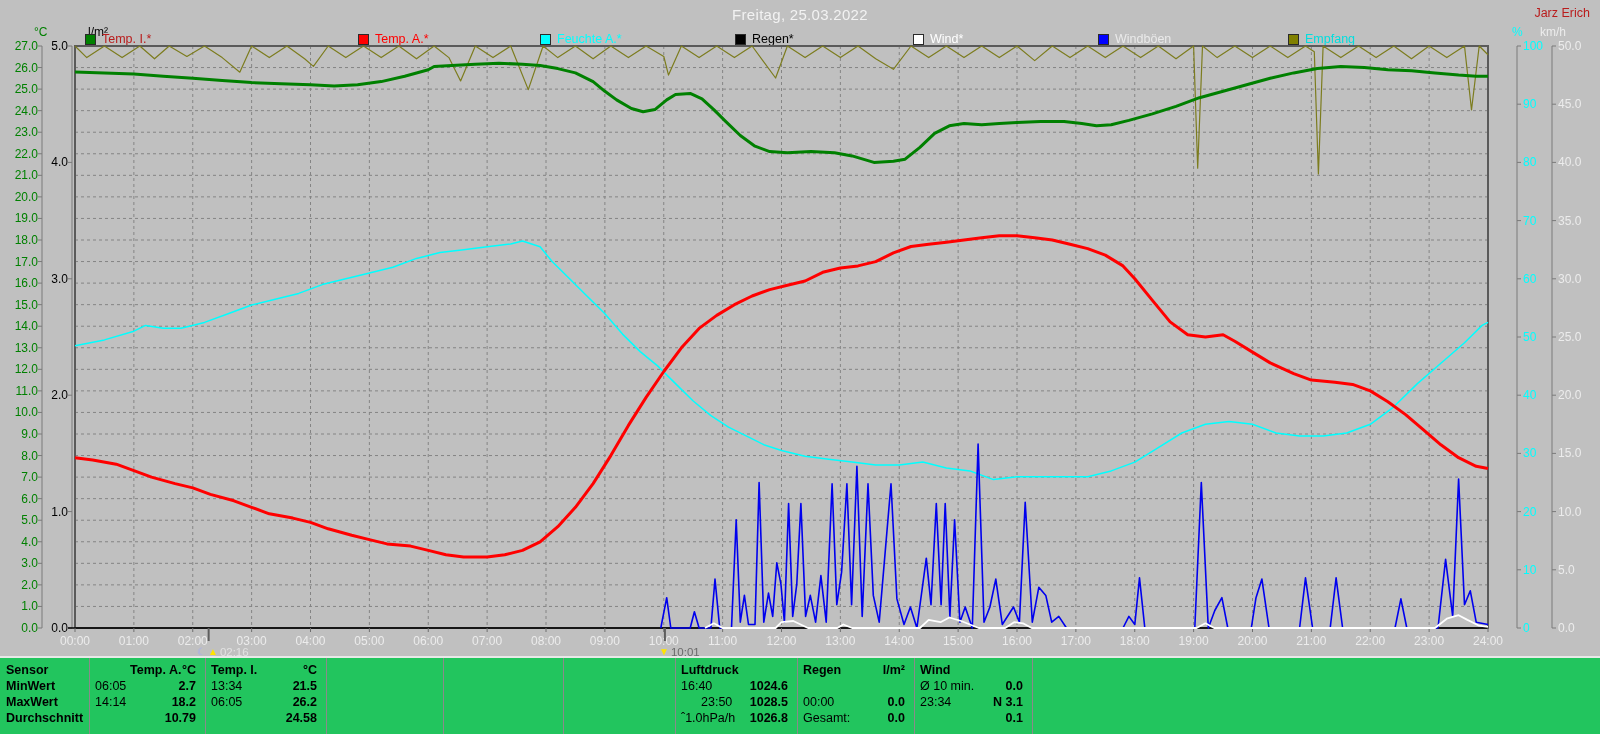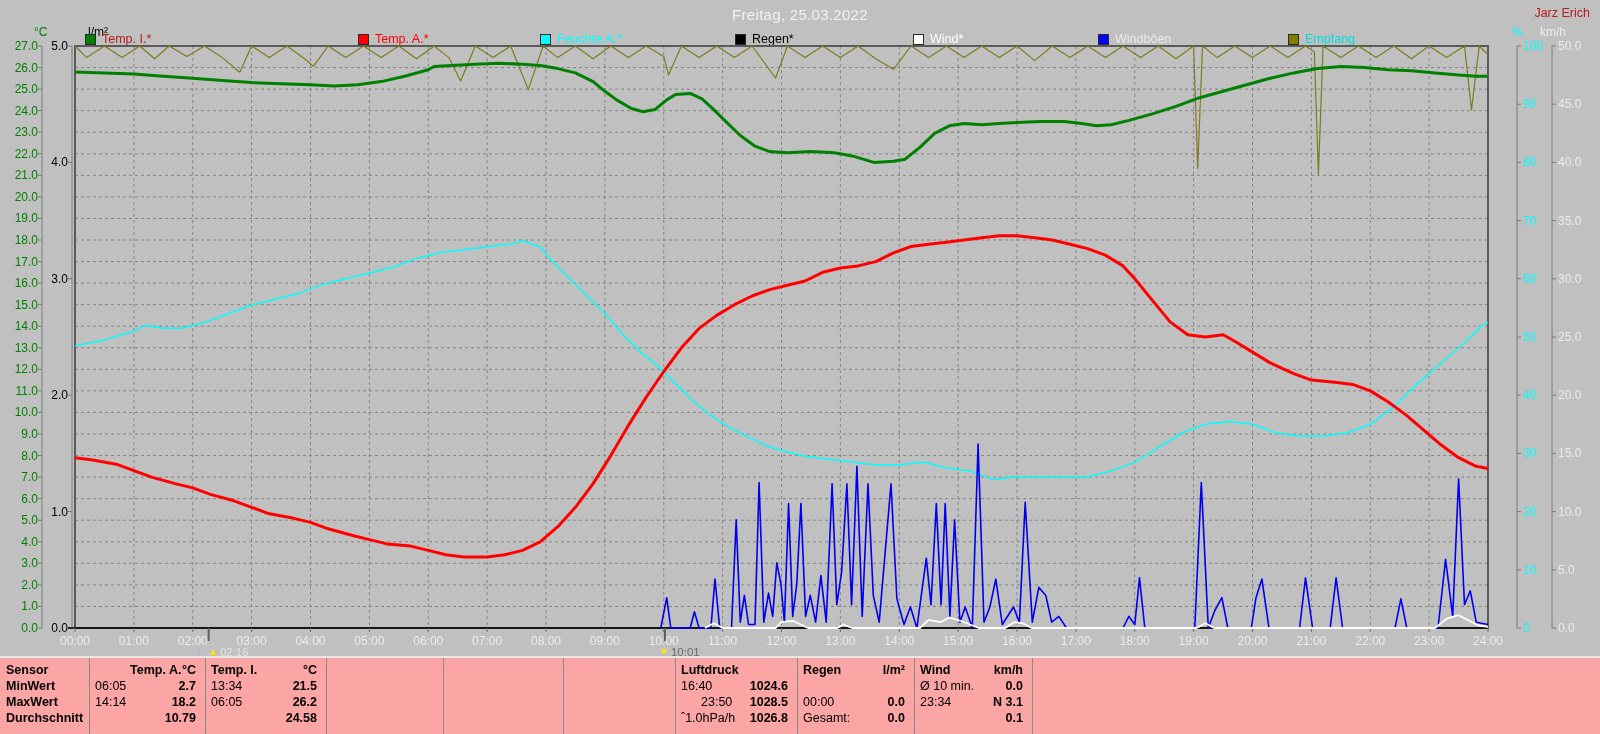--- a/index.html
+++ b/index.html
@@ -15,21 +15,21 @@
   #axhead-pct{left:1512px;color:#00ffff}
   #axhead-kmh{left:1540px;color:#ececec}
   svg#chart{position:absolute;left:0;top:0}
   svg text{font-family:"Liberation Sans",sans-serif;font-size:12px}
   .marker{position:absolute;top:645px;height:14px;display:flex;align-items:center;gap:2px;font-size:11.5px}
   .micon{font-size:10px;line-height:10px}
   .m-moon{color:#9aa4ff}
   .m-arrow{color:#ffe400}
   #marker-0216{left:197px;color:#e2e2e2}
   #marker-1001{left:659px;color:#6a6a6a}
-  .dtable{position:absolute;left:0;top:656px;width:1600px;height:78px;background:#fca5a5;border-top:2px solid #e8e8e8;box-sizing:border-box}
+  .dtable{position:absolute;left:0;top:656px;width:1600px;height:78px;background:#22c55e;border-top:2px solid #e8e8e8;box-sizing:border-box}
   .trow{display:flex;height:16px;line-height:16px;font-size:12.5px;color:#000;white-space:nowrap}
   .trow.hdr{margin-top:4px}
   .tcell{box-sizing:border-box;display:flex;justify-content:space-between;padding:0 9px 0 6px;overflow:hidden}
   .tcell .lft{font-weight:normal}
   .tcell .rgt{font-weight:bold}
   .trow.hdr .tcell span, .tcell.rowhead{font-weight:bold}
   .divider{position:absolute;top:0;bottom:0;width:1px;background:#8a8a8a}
 </style>
 </head>
 <body>
@@ -335,21 +335,21 @@
         <span class="rgt"></span>
       </div>
       <div class="tcell" style="width: 122px; flex-direction: column;">
         <span class="lft">Luftdruck</span>
         <span class="rgt">hPa</span>
       </div>
       <div class="tcell" style="width: 117px;">
         <span class="lft">Regen</span>
         <span class="rgt">l/m²</span>
       </div>
-      <div class="tcell" style="width: 118px;">
+      <div class="tcell" style="width: 118px; flex-direction: column;">
         <span class="lft">Wind</span>
         <span class="rgt">km/h</span>
       </div>
     </div>
     <div class="trow">
       <div class="tcell rowhead" style="width: 89px;">MinWert</div>
       <div class="tcell" style="width: 116px;">
         <span class="lft">06:05</span>
         <span class="rgt">2.7</span>
       </div>

